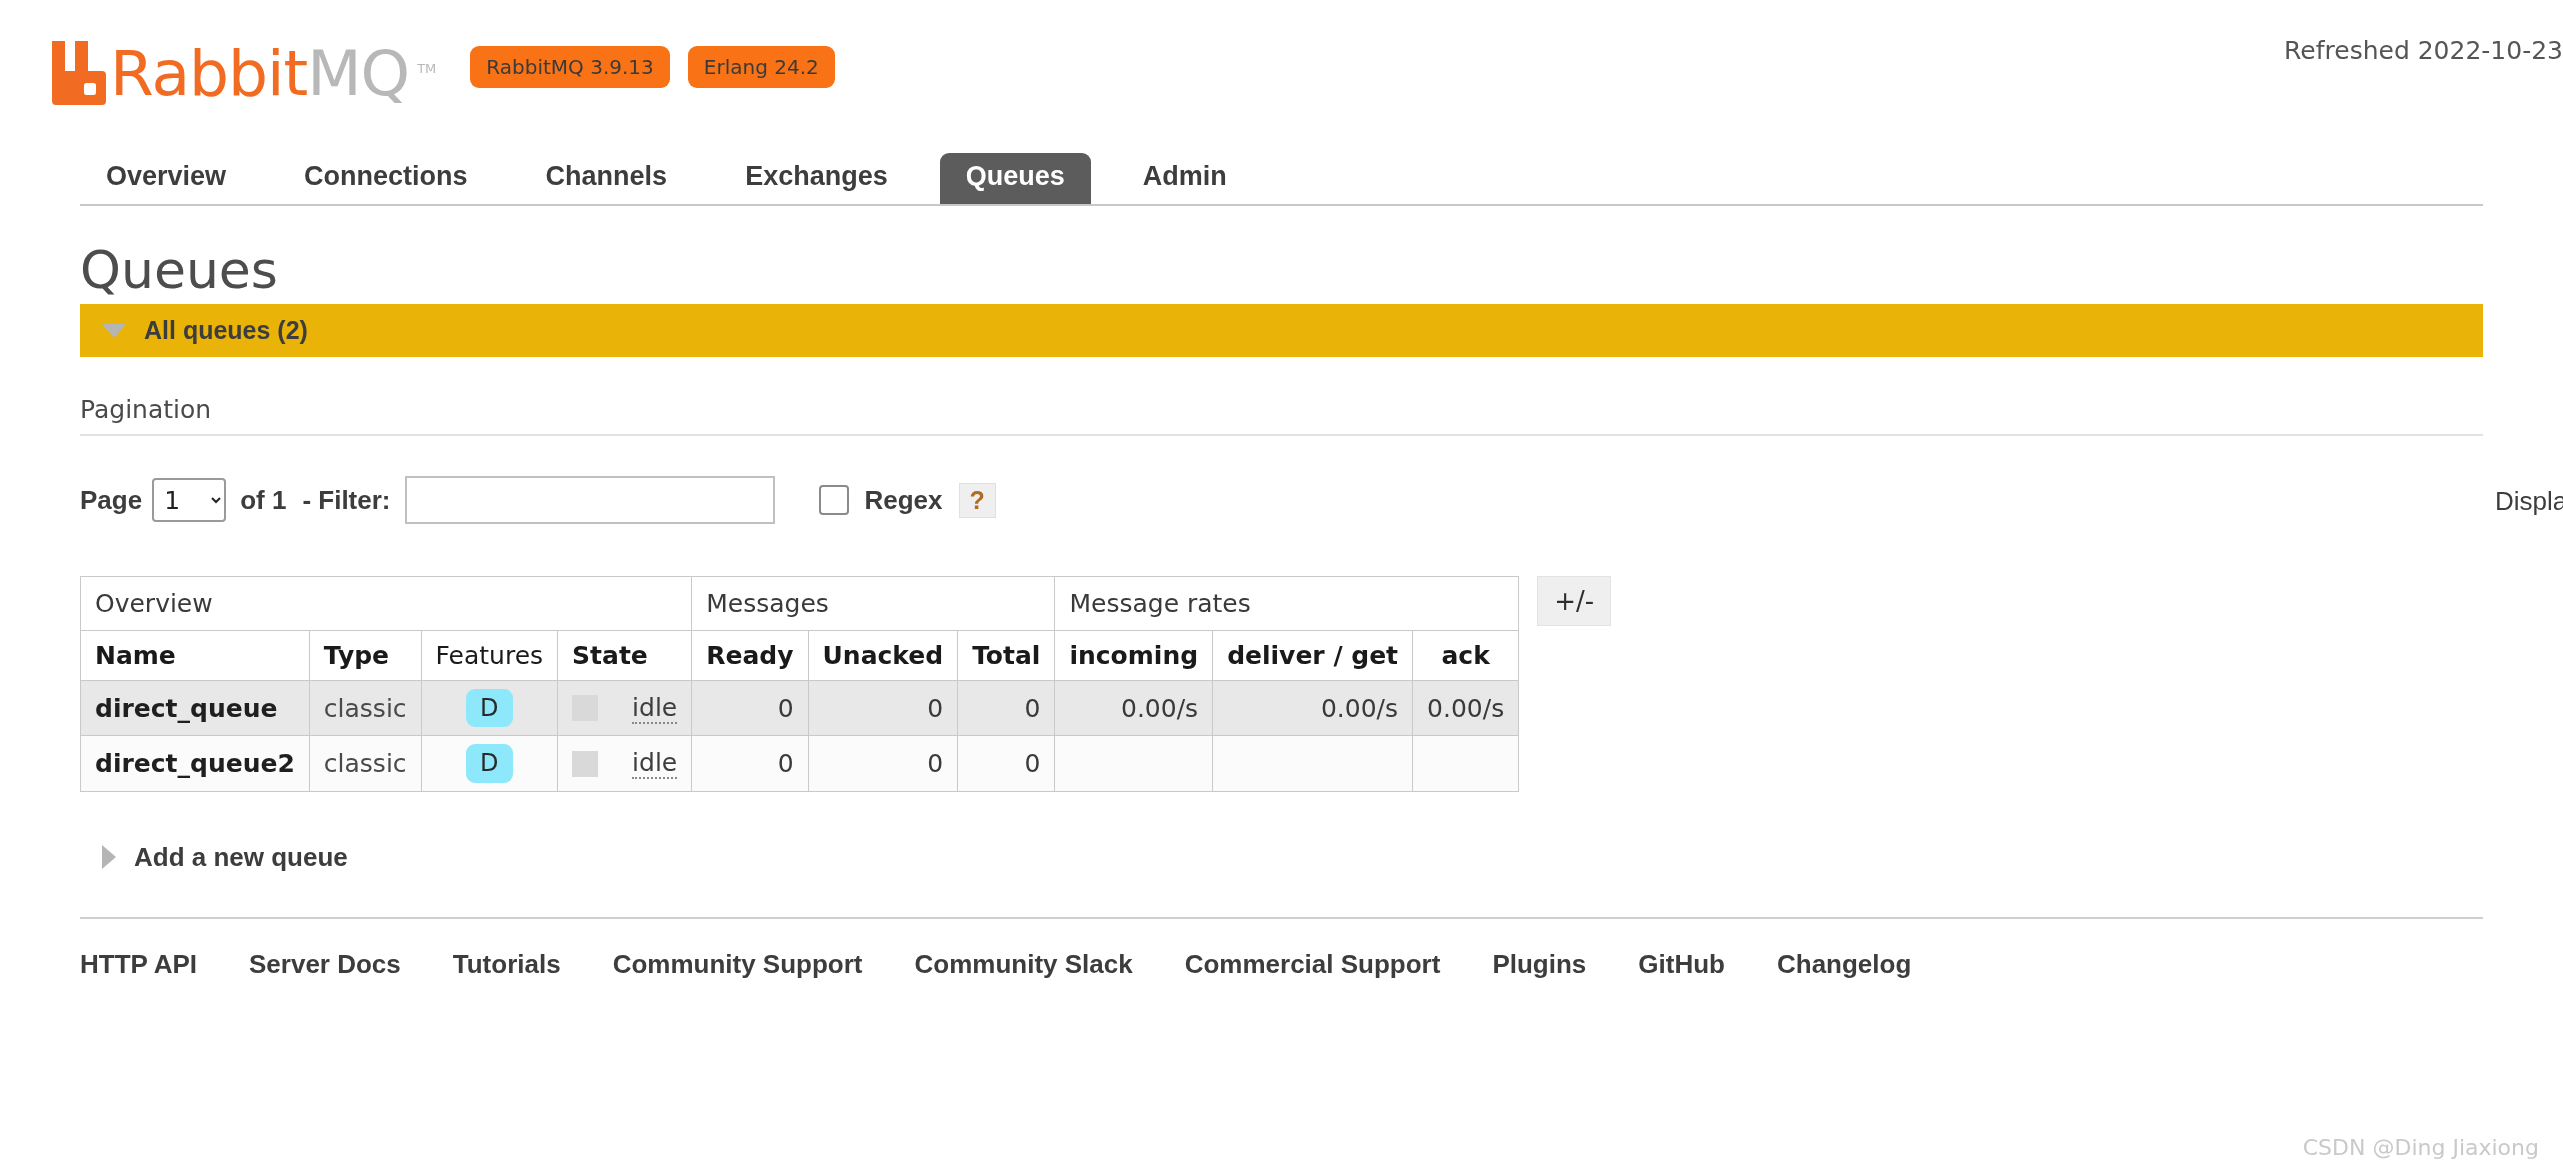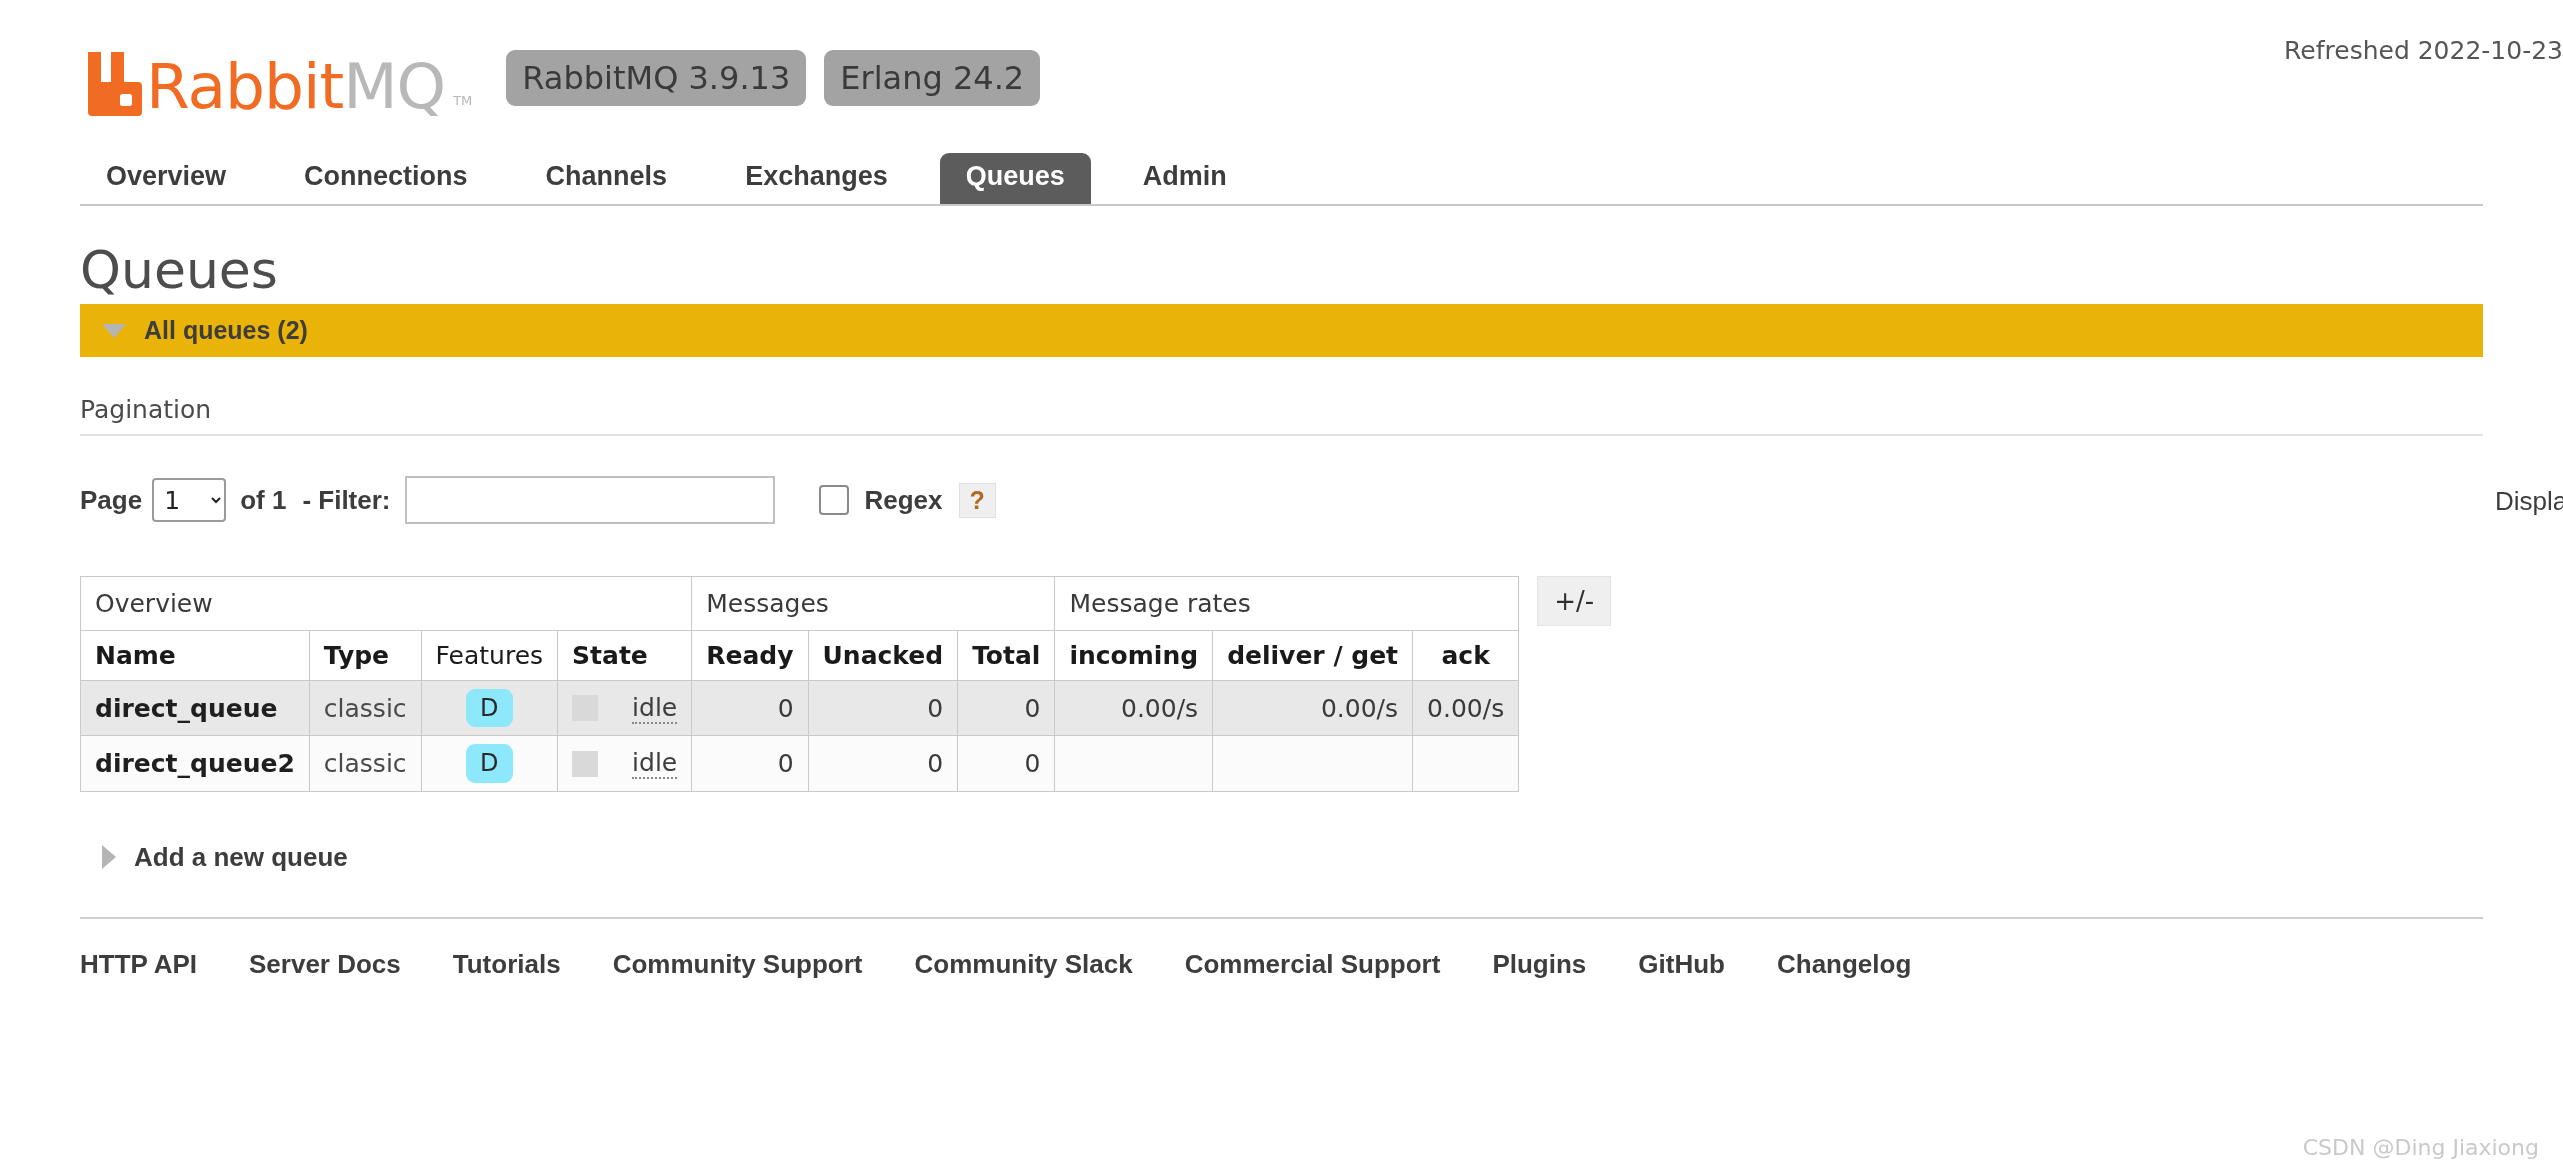--- a/index.html
+++ b/index.html
@@ -21,22 +21,22 @@
   }
 
   
   .header {
     position: relative;
     padding: 28px 0 0 0;
     height: 148px;
   }
   .logo-row {
     display: flex;
-    align-items: flex-end;
-    padding-left: 84px;
+    align-items: center;
+    padding-left: 48px;
     height: 92px;
   }
   .logo-mark {
     position: relative;
     width: 58px;
     height: 66px;
     margin-right: 4px;
     margin-bottom: 4px;
     flex: 0 0 auto;
   }
@@ -58,24 +58,24 @@
     margin: 0 0 12px 8px;
     white-space: nowrap;
   }
   .version-badges {
     display: flex;
     align-items: center;
     gap: 18px;
     margin: 0 0 14px 34px;
   }
   .badge {
-    background: #a3a3a3;
+    background: #f97316;
     border-radius: 9px;
     padding: 9px 16px;
-    font-size: 32px;
+    font-size: 20px;
     color: #3a3a3a;
     white-space: nowrap;
     font-family: "DejaVu Sans", sans-serif;
   }
   .refreshed {
     position: absolute;
     top: 36px;
     right: 0;
     font-size: 25px;
     color: #555;

